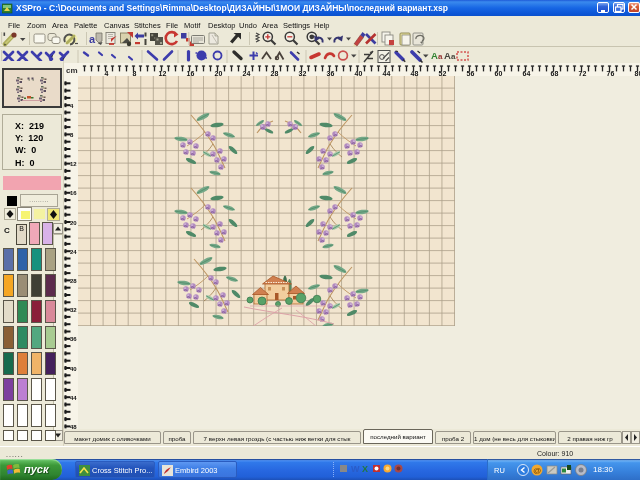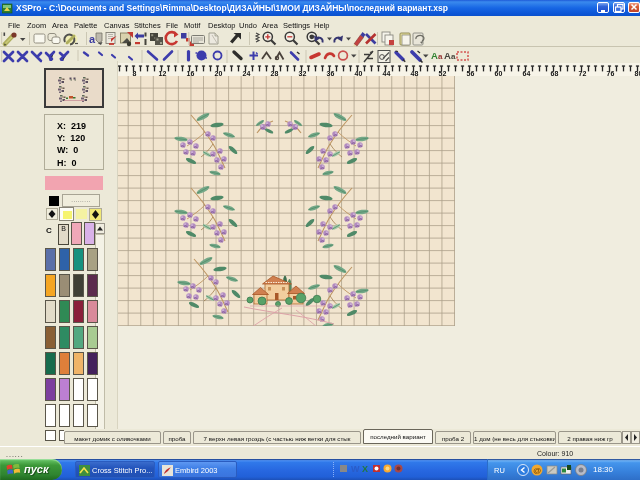--- a/index.html
+++ b/index.html
@@ -1050,21 +1050,21 @@
       <circle cx="200" cy="228" r="2.5" fill="#58A268" stroke="#3E7A50" stroke-width="0.8"></circle>
       <circle cx="211" cy="225" r="3.4" fill="#58A268" stroke="#3E7A50" stroke-width="0.8"></circle>
       <circle cx="223" cy="222" r="4.8" fill="#58A268" stroke="#3E7A50" stroke-width="0.8"></circle>
       <circle cx="239" cy="223" r="3.8" fill="#58A268" stroke="#3E7A50" stroke-width="0.8"></circle>
       <path d="M166 231 C195 237 228 240 256 248" fill="none" stroke="#DCA2A8" stroke-width="1"></path>
       <path d="M204 232 C190 240 178 248 167 256" fill="none" stroke="#DCA2A8" stroke-width="0.9"></path>
       <path d="M218 234 C228 242 236 248 241 253" fill="none" stroke="#DCA2A8" stroke-width="0.9"></path>
       <path d="M172 230 H248" fill="none" stroke="#DCA2A8" stroke-width="0.7"></path>
     </svg>
   </div>
-<div class="abs" style="left:0;top:61px;width:76px;height:385px;background:#ECE9D8;border-right:1px solid #D8D4C0;margin-left:42px;">
+<div class="abs" style="left:0;top:61px;width:64px;height:385px;background:#ECE9D8;border-right:1px solid #D8D4C0;">
     <div class="abs" style="left:2px;top:7px;width:60px;height:40px;border:2px solid #3a3a3a;background:#EDDFC8;">
       <svg width="56" height="36">
         <rect width="56" height="36" fill="#E9DBC9"></rect>
         <rect x="13" y="7" width="2.5" height="1.5" fill="#5E6A58"></rect>
         <rect x="16.5" y="8.5" width="2" height="1.5" fill="#6A5A50"></rect>
         <rect x="12" y="9.5" width="3" height="2" fill="#6E5E70"></rect>
         <rect x="15.5" y="11" width="2.5" height="2" fill="#5A4E5E"></rect>
         <rect x="13" y="12.5" width="2" height="1.5" fill="#7A6A7A"></rect>
         <rect x="15" y="8.5" width="1.5" height="1" fill="#8A7A62"></rect>
         <rect x="13" y="16" width="2.5" height="1.5" fill="#5E6A58"></rect>

